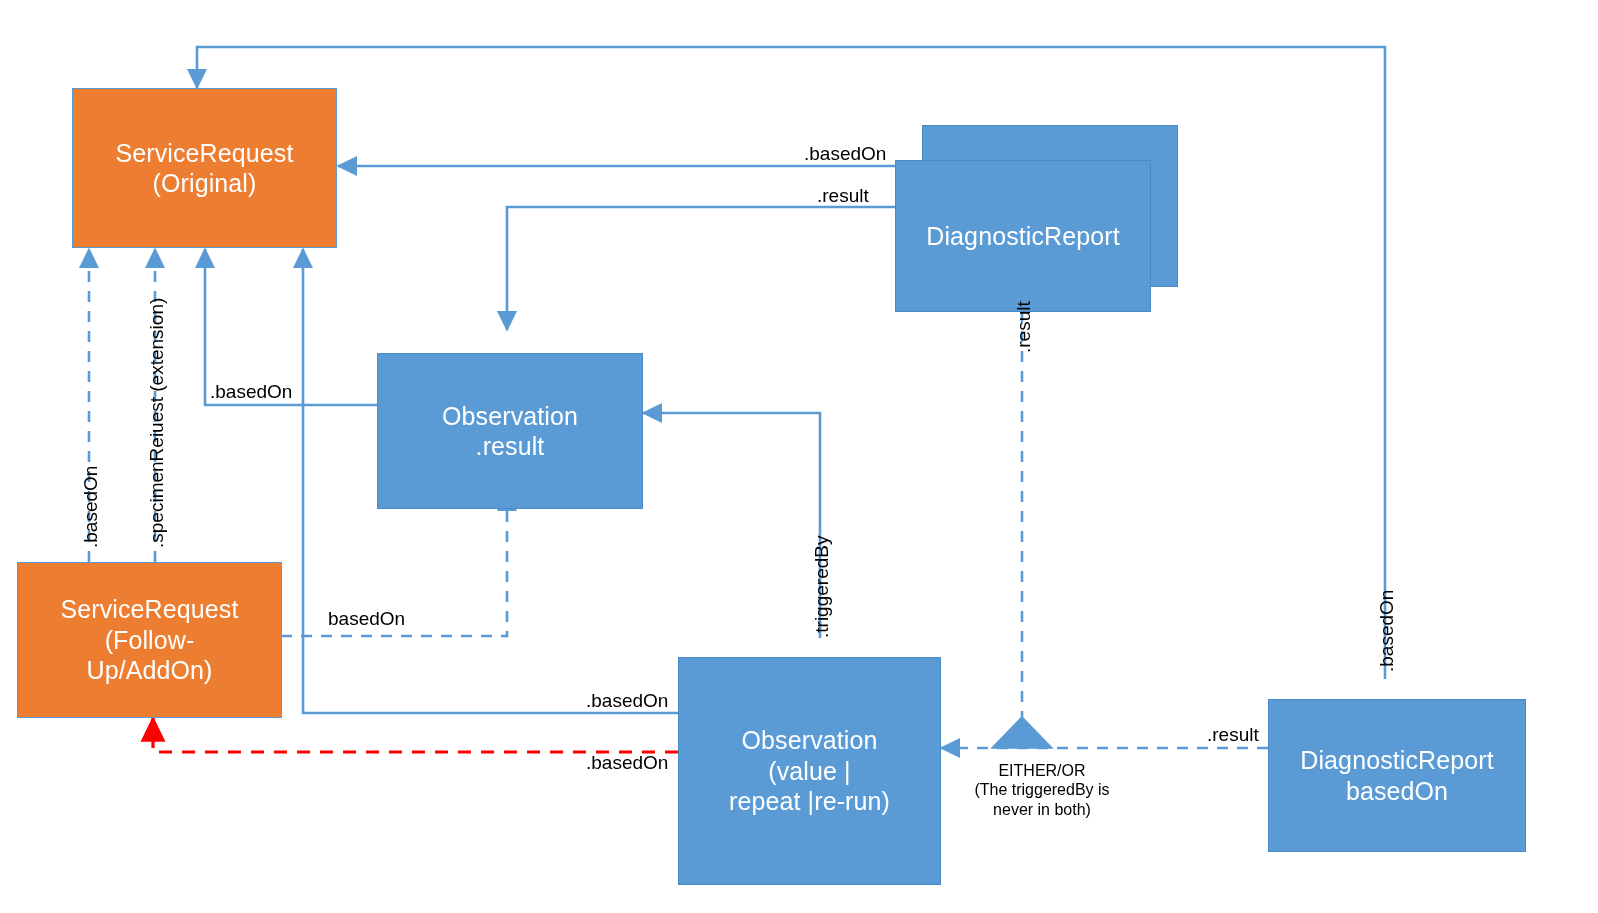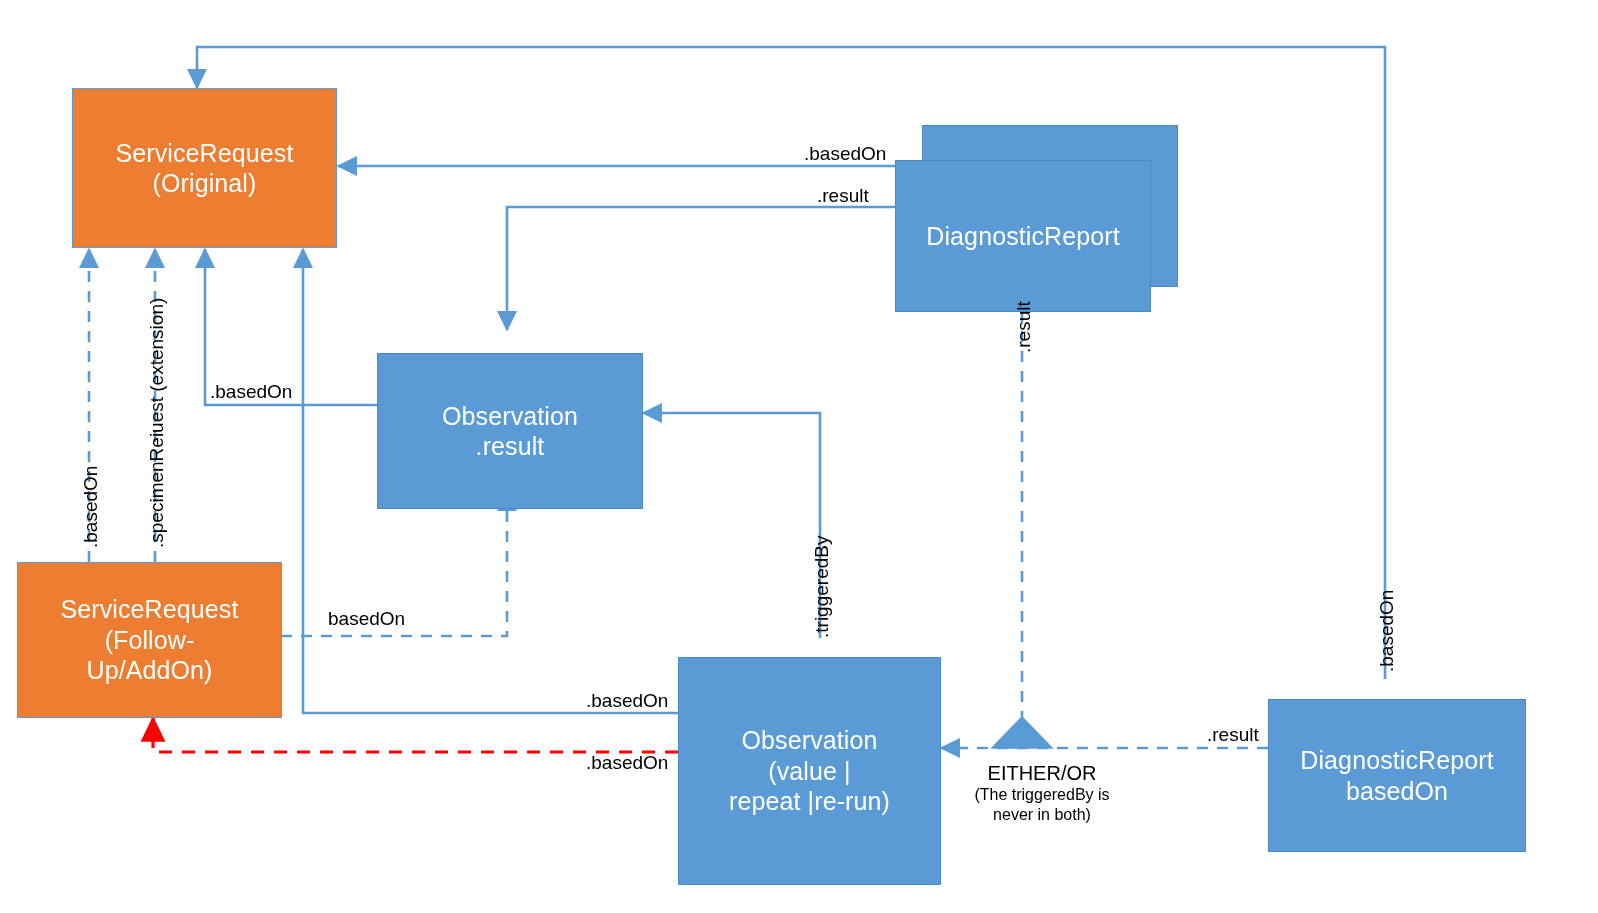--- a/index.html
+++ b/index.html
@@ -62,21 +62,21 @@
     transform: rotate(-90deg);
   }
   .either-or {
     position: absolute;
     z-index: 8;
     text-align: center;
     color: #000000;
     white-space: nowrap;
   }
   .either-or .eo-title {
-    font-size: 20px;
+    font-size: 16px;
     display: block;
   }
   .either-or .eo-sub {
     font-size: 16px;
     display: block;
     line-height: 1.25;
   }
   .nlabel { pointer-events: none; }
 </style>
 </head>

